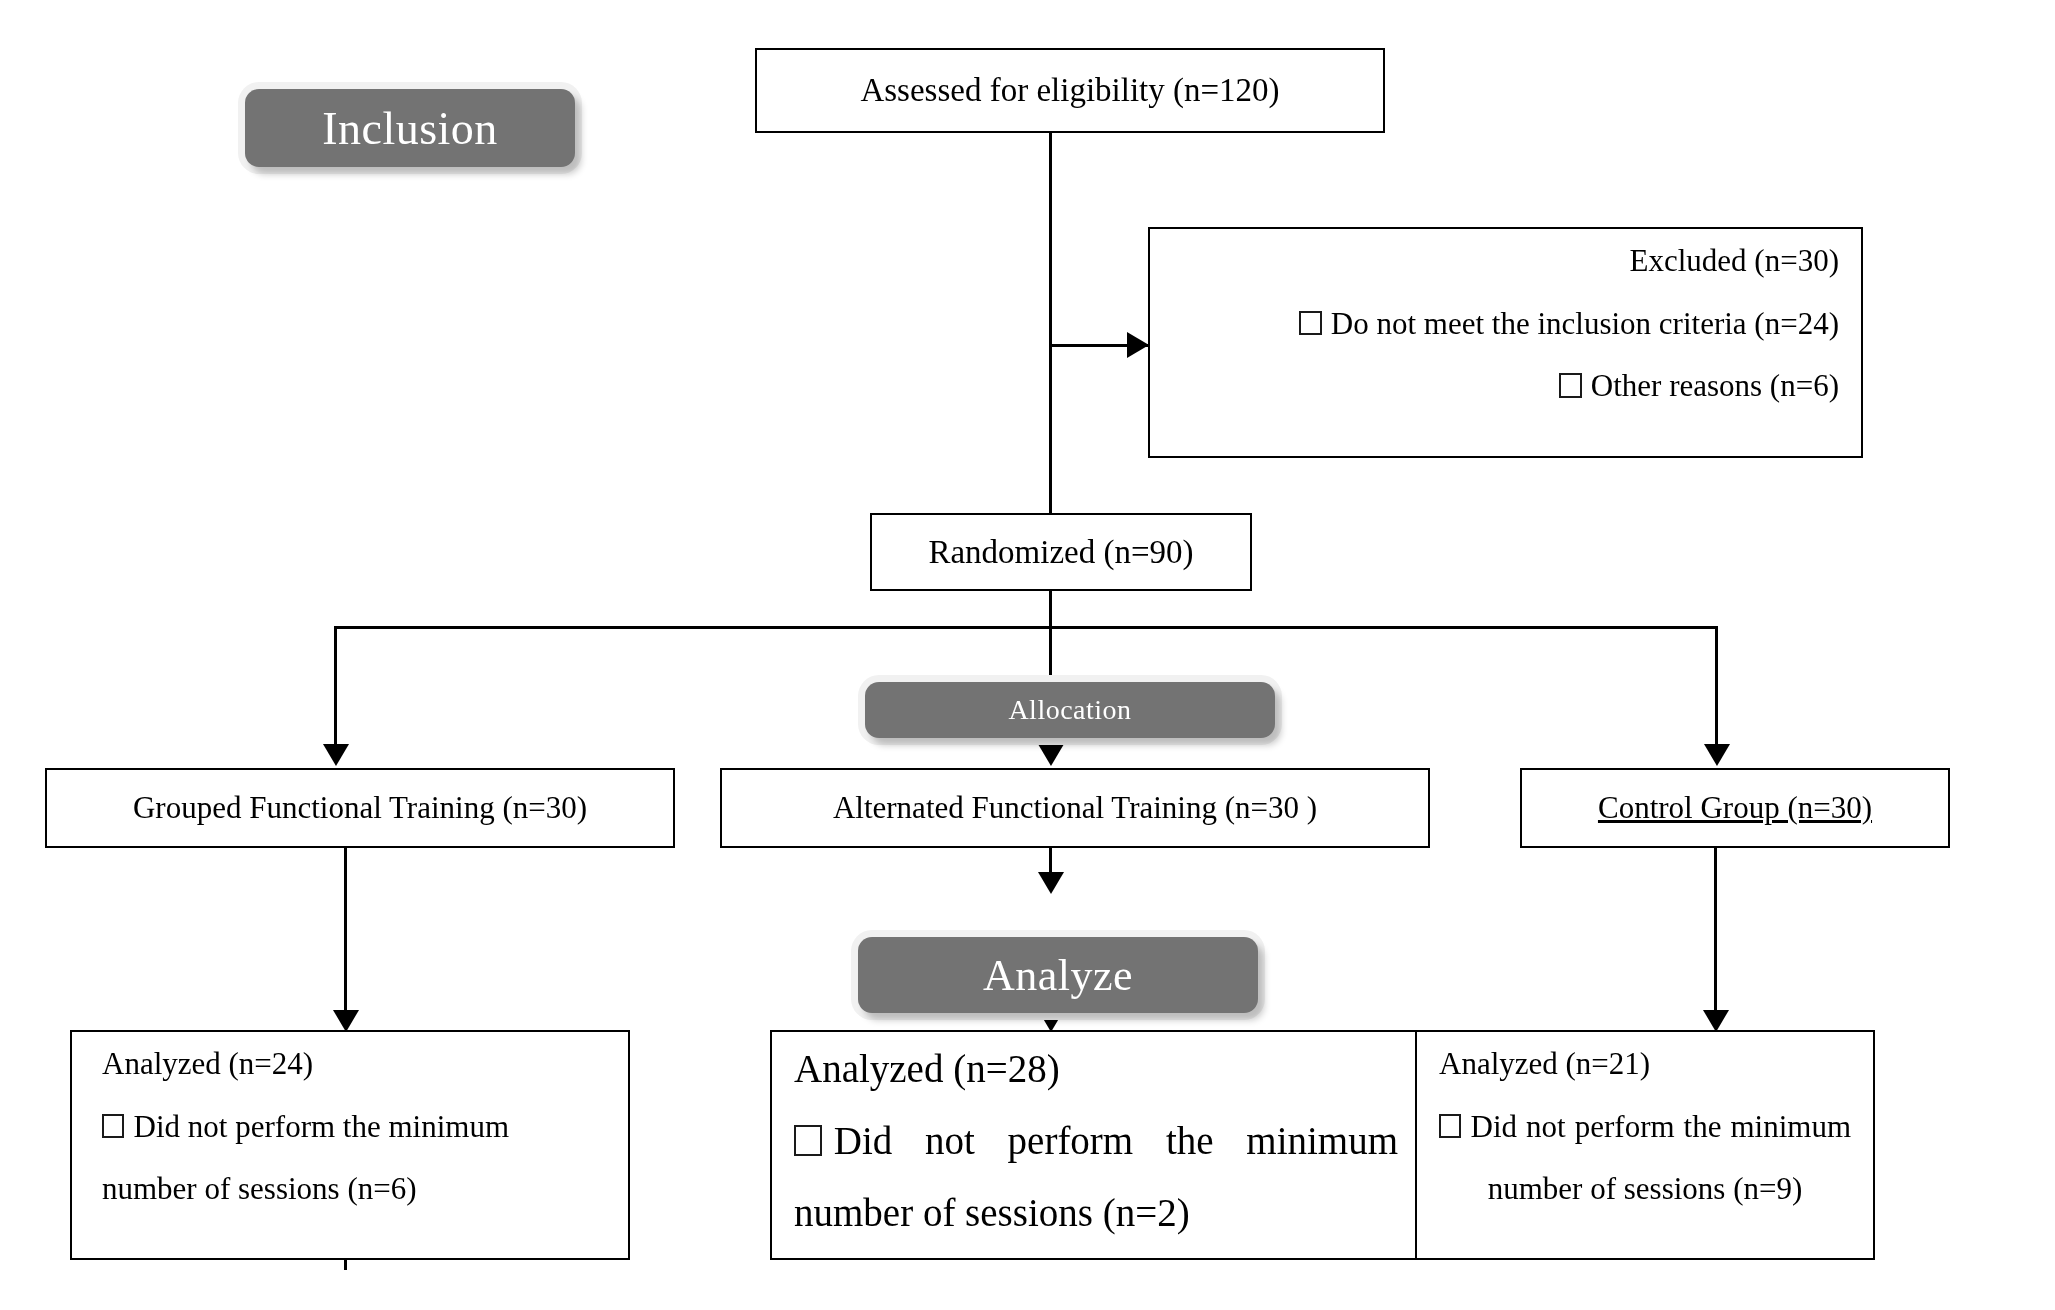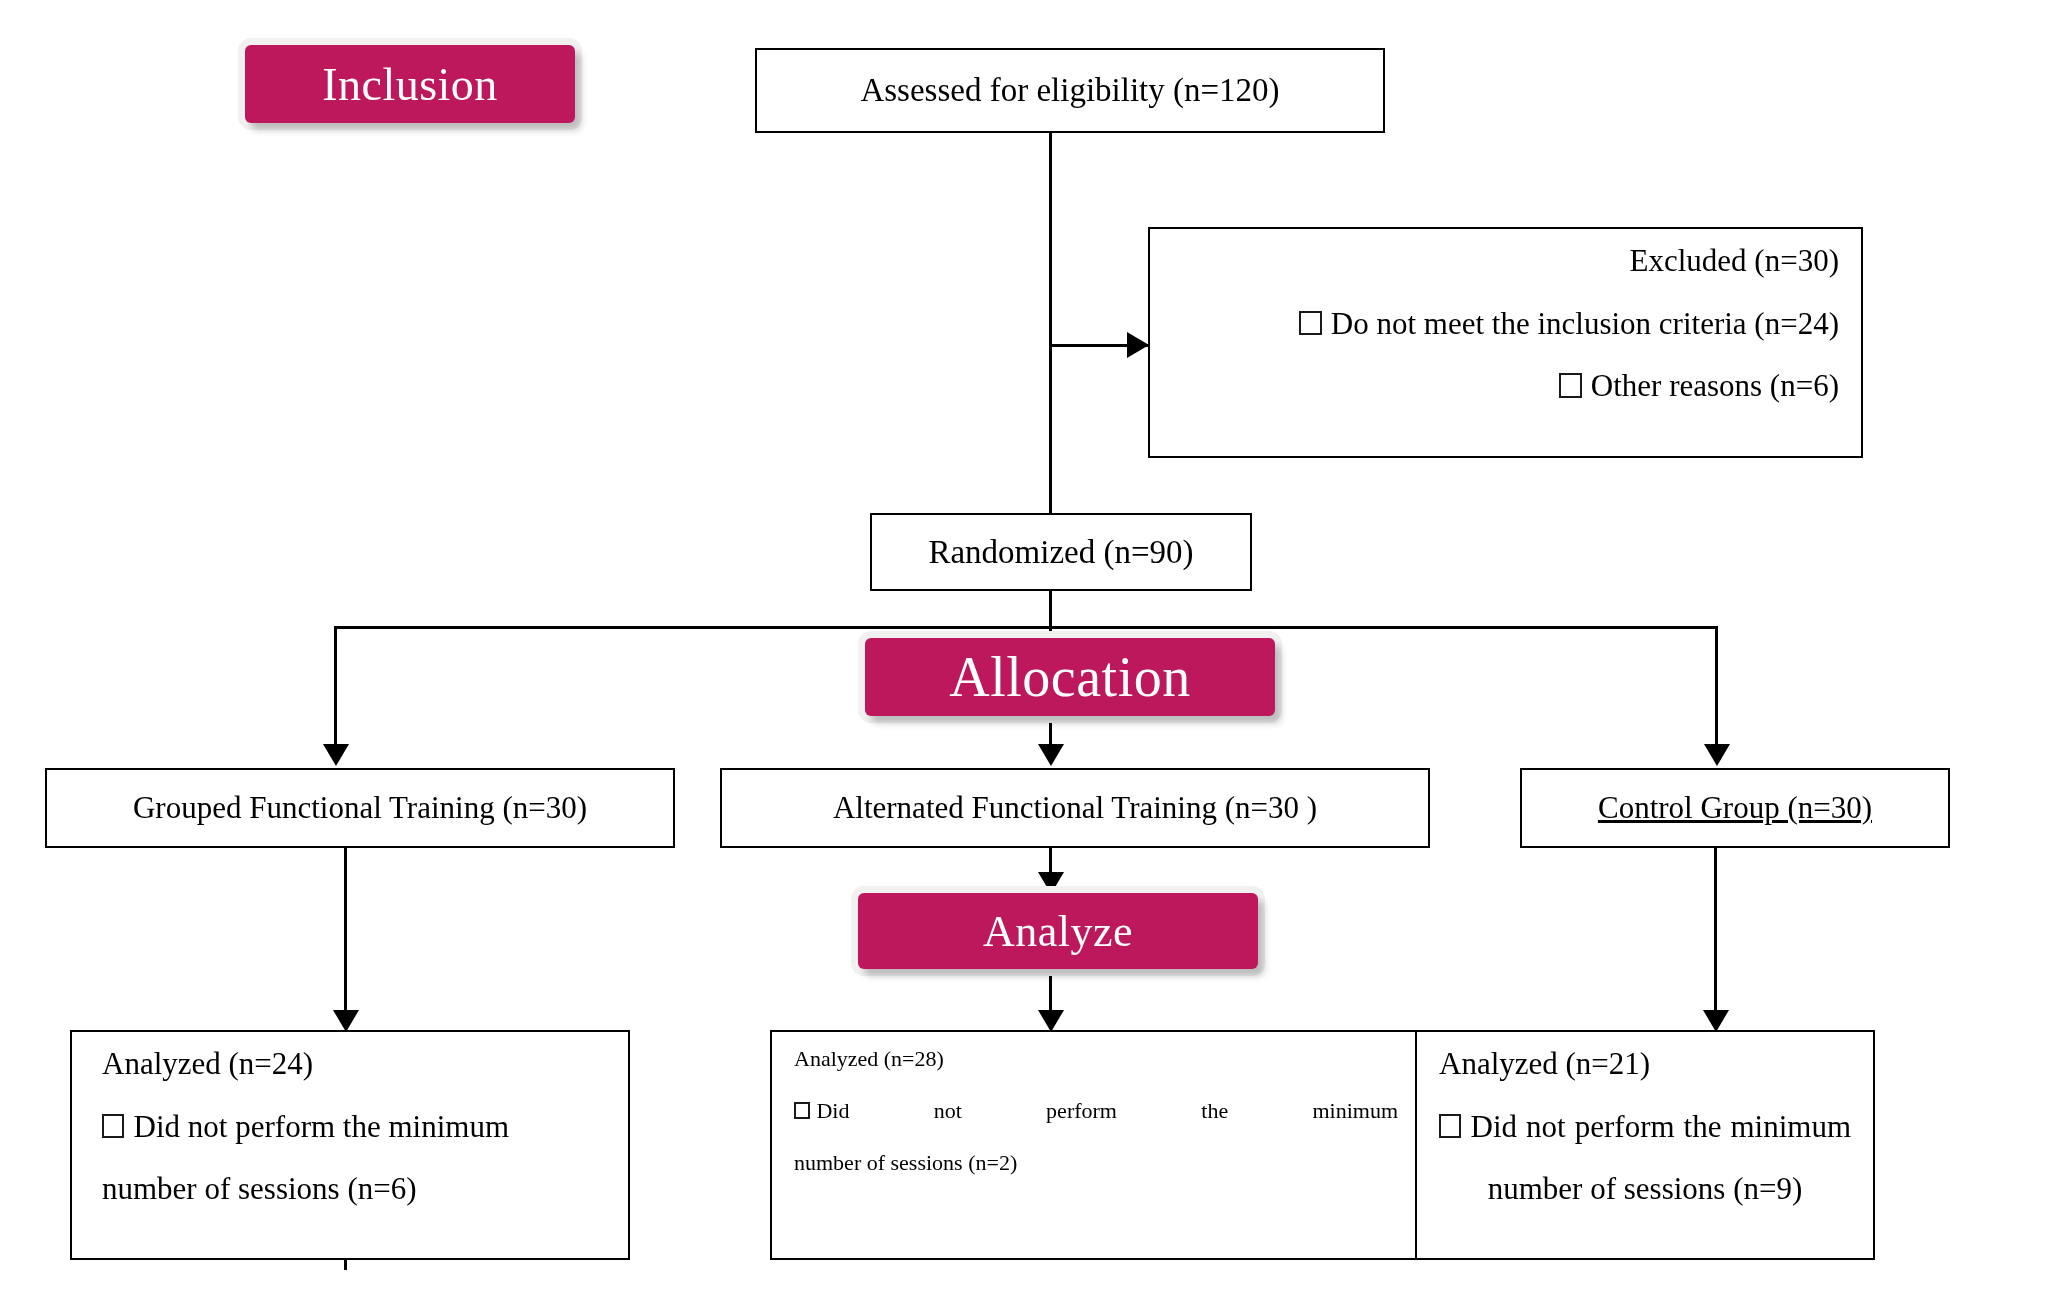--- a/index.html
+++ b/index.html
@@ -14,31 +14,32 @@
     height: 1310px;
     background: #ffffff;
     font-family: "Liberation Serif", "DejaVu Serif", serif;
     color: #000000;
     overflow: hidden;
   }
 
   
   .stage-badge {
     position: absolute;
-    background: #be185d;
+    background: #737373;
     color: #ffffff;
-    border-radius: 6px;
+    border-radius: 14px;
     display: flex;
     align-items: center;
     justify-content: center;
     text-align: center;
     letter-spacing: 0.5px;
     box-shadow: 6px 7px 7px rgba(0,0,0,0.22),
                 0 0 0 7px #f1f1f1;
     z-index: 5;
+    margin-top: 44px;
   }
 
   
   .node-box {
     position: absolute;
     background: #ffffff;
     border: 2.5px solid #000000;
     box-sizing: border-box;
     z-index: 3;
   }
@@ -139,21 +140,21 @@
 
   <div class="line-v" style="left:334px; top:626px; height:125px;"></div>
   <div class="arrow-down" style="left:323px; top:744px;"></div>
 
   <div class="line-v" style="left:1049px; top:626px; height:125px;"></div>
   <div class="arrow-down" style="left:1038px; top:744px;"></div>
 
   <div class="line-v" style="left:1715px; top:626px; height:125px;"></div>
   <div class="arrow-down" style="left:1704px; top:744px;"></div>
 
-  <div class="stage-badge" style="left:865px; top:638px; width:410px; height:78px; font-size:56px;">Allocation</div>
+  <div class="stage-badge" style="left:865px; top:638px; width:410px; height:56px; font-size:28px;">Allocation</div>
 
   <div class="node-box center-text" style="left:45px; top:768px; width:630px; height:80px; font-size:31px;">
     <span>Grouped Functional Training (n=30)</span>
   </div>
 
   <div class="node-box center-text" style="left:720px; top:768px; width:710px; height:80px; font-size:31px;">
     <span>Alternated Functional Training (n=30 )</span>
   </div>
 
   <div class="node-box center-text" style="left:1520px; top:768px; width:430px; height:80px; font-size:31px;text-decoration:underline;">
@@ -179,21 +180,21 @@
       <div class="box-line">Analyzed (n=24)</div>
       <div class="box-line">
         <span class="bullet-box"></span><span>Did not perform the minimum</span>
       </div>
       <div class="box-line">number of sessions (n=6)</div>
     </div>
   </div>
 
   <div class="line-v" style="left:344px; top:1190px; height:80px;"></div>
 
-  <div class="node-box" style="left:770px; top:1030px; width:652px; height:230px; font-size:22px;">
+  <div class="node-box" style="left:770px; top:1030px; width:652px; height:230px; font-size:39px;">
     <div class="box-inner">
       <div class="box-line">Analyzed (n=28)</div>
       <div class="box-line justified">
         <span class="bullet-box"></span><span>Did not perform the minimum</span>
       </div>
       <div class="box-line">number of sessions (n=2)</div>
     </div>
   </div>
 
   <div class="node-box" style="left:1415px; top:1030px; width:460px; height:230px; font-size:31px;">

